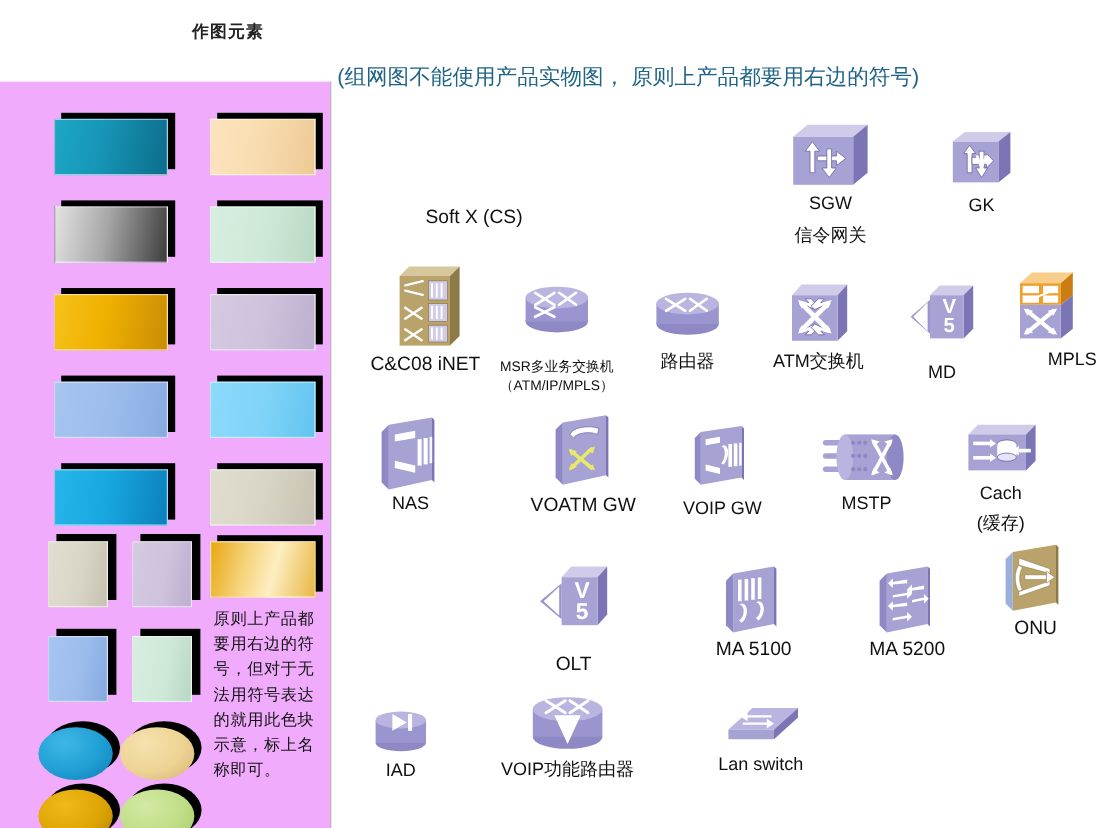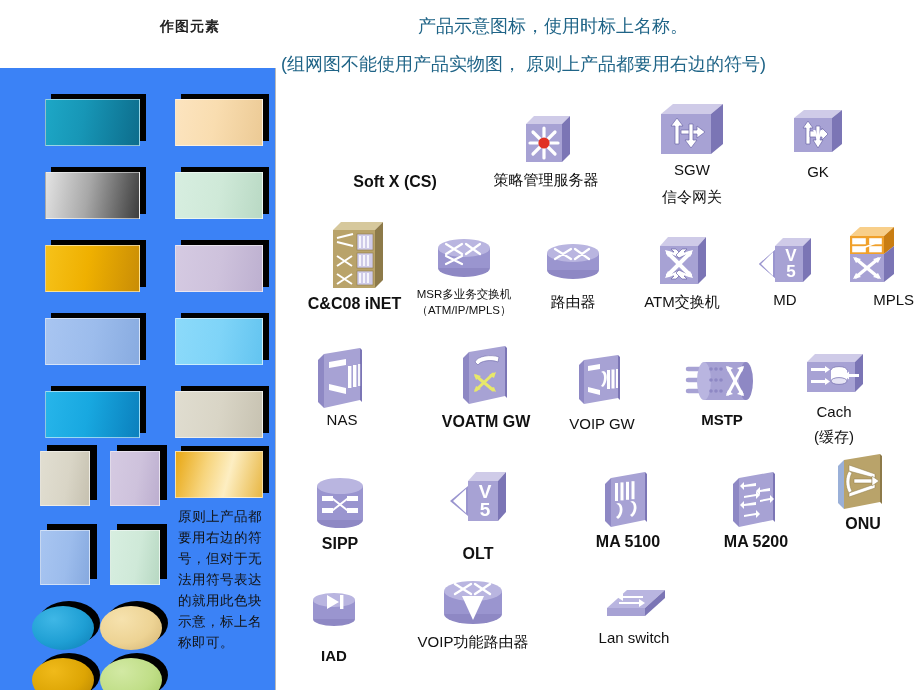--- a/index.html
+++ b/index.html
@@ -22,21 +22,21 @@
     font-size:18px;color:#1f6487;white-space:nowrap;
   }
   .hdr-line2{
     position:absolute;left:281px;top:52px;
     font-size:18px;color:#1f6487;white-space:nowrap;
   }
 
   
   .sidebar{
     position:absolute;left:0;top:68px;width:275px;height:622px;
-    background:#3b82f6;
+    background:#f0abfc;
     border-right:1px solid #b9b9b9;
   }
   .sb-note{
     position:absolute;left:178px;top:438px;width:92px;
     font-family:"DejaVu Serif","Liberation Serif",serif;
     font-size:13.5px;line-height:21px;color:#111;
     text-align:left;letter-spacing:0.5px;
   }
 
   
@@ -70,33 +70,32 @@
   .ell .face{
     position:absolute;left:0;top:0;width:100%;height:100%;
     border-radius:50%;
   }
 
   
   .cell{position:absolute;text-align:center;}
   .cell .lbl{
     font-size:15px;color:#111;line-height:19px;white-space:nowrap;
   }
-  .cell .lbl.b{font-weight:bold;font-size:16px;}
+  .cell .lbl.b{font-weight:normal;font-size:16px;}
   .cell .lbl.sm{font-size:11.5px;line-height:16px;}
   .cell .lbl.cn{font-size:15px;}
   .icn{position:relative;margin:0 auto;}
   svg{display:block;overflow:visible;}
 </style>
 </head>
 <body>
 
 <div class="page">
 
   <div class="hdr-left">作图元素</div>
-  <div class="hdr-line1">产品示意图标，使用时标上名称。</div>
   <div class="hdr-line2">(组网图不能使用产品实物图， 原则上产品都要用右边的符号)</div>
 
   <div class="sidebar">
 
     <div class="blk" style="left:45px;top:31px;width:95px;height:47px;">
       <div class="shadow"></div>
       <div class="face" style="background:linear-gradient(100deg,#1da7c6 0%,#1796b6 40%,#0d6d8c 100%);"></div>
     </div>
     <div class="blk" style="left:175px;top:31px;width:88px;height:47px;">
       <div class="shadow"></div>
@@ -180,37 +179,20 @@
     </div>
 
     <div class="sb-note">原则上产品都要用右边的符号，但对于无法用符号表达的就用此色块示意，标上名称即可。</div>
   </div>
 
   <div class="cell" style="left:305px;top:110px;width:180px;">
     <div class="icn" style="width:60px;height:62px;"></div>
     <div class="lbl b">Soft X (CS)</div>
   </div>
 
-  <div class="cell" style="left:470px;top:108px;width:152px;">
-    <div class="icn" style="width:60px;height:62px;">
-      <svg width="60" height="62" viewBox="0 0 60 62">
-        <polygon points="10,16 46,16 54,8 18,8" fill="#cfcbe8"></polygon>
-        <polygon points="46,16 54,8 54,46 46,54" fill="#7b75b5"></polygon>
-        <rect x="10" y="16" width="36" height="38" fill="#a7a2d4"></rect>
-        <g stroke="#ffffff" stroke-width="3.2" stroke-linecap="round">
-          <line x1="28" y1="20" x2="28" y2="50"></line>
-          <line x1="14" y1="35" x2="42" y2="35"></line>
-          <line x1="17" y1="24" x2="39" y2="46"></line>
-          <line x1="39" y1="24" x2="17" y2="46"></line>
-        </g>
-        <circle cx="28" cy="35" r="5.6" fill="#e03124"></circle>
-      </svg>
-    </div>
-    <div class="lbl cn">策略管理服务器</div>
-  </div>
 
   <div class="cell" style="left:632px;top:100px;width:120px;">
     <div class="icn" style="width:74px;height:60px;">
       <svg width="74" height="60" viewBox="0 0 74 60">
         <polygon points="6,14 56,14 68,4 18,4" fill="#cfcbe8"></polygon>
         <polygon points="56,14 68,4 68,44 56,54" fill="#7b75b5"></polygon>
         <rect x="6" y="14" width="50" height="40" fill="#a7a2d4"></rect>
         <g fill="#ffffff" stroke="#6b66a8" stroke-width="0.7">
           <path d="M20 44 L20 26 L16 26 L22 18 L28 26 L24 26 L24 44 Z"></path>
           <path d="M26 30 L42 30 L42 26 L50 32 L42 38 L42 34 L26 34 Z"></path>
@@ -278,21 +260,21 @@
         <ellipse cx="32" cy="34" rx="26" ry="9" fill="#8e88c4"></ellipse>
         <rect x="6" y="14" width="52" height="20" fill="#9a95cf"></rect>
         <ellipse cx="32" cy="14" rx="26" ry="9" fill="#b9b5e0"></ellipse>
         <g stroke="#ffffff" stroke-width="2.2" fill="#ffffff">
           <path d="M14 20 L30 10 M30 20 L14 10" stroke-linecap="round"></path>
           <path d="M34 10 L48 20 M48 10 L34 20" stroke-linecap="round"></path>
           <path d="M14 30 L30 22 M30 30 L14 22" stroke-linecap="round"></path>
         </g>
       </svg>
     </div>
-    <div class="lbl sm" style="margin-top:4px;">MSR多业务交换机</div>
+    <div class="lbl sm" style="margin-top:16px;">MSR多业务交换机</div>
     <div class="lbl sm">（ATM/IP/MPLS）</div>
   </div>
 
   <div class="cell" style="left:628px;top:232px;width:108px;">
     <div class="icn" style="width:60px;height:58px;">
       <svg width="60" height="58" viewBox="0 0 60 58">
         <polygon points="8,14 46,14 54,5 16,5" fill="#cfcbe8"></polygon>
         <polygon points="46,14 54,5 54,44 46,52" fill="#7b75b5"></polygon>
         <rect x="8" y="14" width="38" height="38" fill="#a7a2d4"></rect>
         <g fill="#ffffff" stroke="#6b66a8" stroke-width="0.7">
@@ -338,21 +320,21 @@
         <polygon points="22,12 50,12 58,4 30,4" fill="#cfcbe8"></polygon>
         <polygon points="50,12 58,4 58,40 50,48" fill="#7b75b5"></polygon>
         <rect x="22" y="12" width="28" height="36" fill="#a7a2d4"></rect>
         <polygon points="22,16 22,44 6,30" fill="#a7a2d4"></polygon>
         <polygon points="22,16 22,44 6,30" fill="#9a95cf"></polygon>
         <polygon points="20,18 20,42 8,30" fill="#ffffff"></polygon>
         <text x="38" y="27" font-family="Liberation Sans, sans-serif" font-size="17" font-weight="bold" fill="#ffffff" text-anchor="middle">V</text>
         <text x="38" y="43" font-family="Liberation Sans, sans-serif" font-size="17" font-weight="bold" fill="#ffffff" text-anchor="middle">5</text>
       </svg>
     </div>
-    <div class="lbl" style="margin-top:0;">MD</div>
+    <div class="lbl" style="margin-top:11px;">MD</div>
   </div>
 
   <div class="cell" style="left:828px;top:222px;width:86px;text-align:right;">
     <div class="icn" style="width:62px;height:68px;">
       <svg width="62" height="68" viewBox="0 0 62 68">
 
         <polygon points="10,14 44,14 54,5 20,5" fill="#f8cf8a"></polygon>
         <polygon points="44,14 54,5 54,24 44,32" fill="#c97d12"></polygon>
         <rect x="10" y="14" width="34" height="18" fill="#f0a02a"></rect>
         <g stroke="#ffffff" stroke-width="1.6" fill="#ffffff">
@@ -466,21 +448,21 @@
           <line x1="56" y1="12" x2="42" y2="38"></line>
         </g>
         <g fill="#ffffff">
           <polygon points="40,10 47,12 42,16"></polygon>
           <polygon points="58,10 51,12 56,16"></polygon>
           <polygon points="40,40 47,38 42,34"></polygon>
           <polygon points="58,40 51,38 56,34"></polygon>
         </g>
       </svg>
     </div>
-    <div class="lbl" style="margin-top:2px;font-weight:bold;">MSTP</div>
+    <div class="lbl" style="margin-top:2px;">MSTP</div>
   </div>
 
   <div class="cell" style="left:788px;top:350px;width:92px;">
     <div class="icn" style="width:70px;height:50px;">
       <svg width="70" height="50" viewBox="0 0 70 50">
         <polygon points="8,12 56,12 64,4 16,4" fill="#cfcbe8"></polygon>
         <polygon points="56,12 64,4 64,34 56,42" fill="#7b75b5"></polygon>
         <rect x="8" y="12" width="48" height="30" fill="#a7a2d4"></rect>
         <g fill="#ffffff">
           <polygon points="12,18 26,18 26,21 12,21"></polygon>
@@ -494,40 +476,20 @@
         <g fill="#ffffff">
           <rect x="50" y="24" width="10" height="3"></rect>
           <polygon points="50,21.5 45,25.5 50,29.5"></polygon>
         </g>
       </svg>
     </div>
     <div class="lbl" style="margin-top:2px;">Cach</div>
     <div class="lbl cn" style="margin-top:6px;">(缓存)</div>
   </div>
 
-  <div class="cell" style="left:296px;top:474px;width:88px;">
-    <div class="icn" style="width:58px;height:58px;">
-      <svg width="58" height="58" viewBox="0 0 58 58">
-        <ellipse cx="29" cy="46" rx="23" ry="8" fill="#8e88c4"></ellipse>
-        <rect x="6" y="12" width="46" height="34" fill="#9a95cf"></rect>
-        <ellipse cx="29" cy="12" rx="23" ry="8" fill="#b9b5e0"></ellipse>
-        <g fill="#ffffff">
-          <rect x="11" y="22" width="11" height="5"></rect>
-          <rect x="36" y="22" width="11" height="5"></rect>
-          <rect x="11" y="34" width="11" height="5"></rect>
-          <rect x="36" y="34" width="11" height="5"></rect>
-        </g>
-        <g stroke="#ffffff" stroke-width="2" stroke-linecap="round">
-          <line x1="22" y1="25" x2="36" y2="36"></line>
-          <line x1="36" y1="25" x2="22" y2="36"></line>
-        </g>
-      </svg>
-    </div>
-    <div class="lbl b" style="margin-top:2px;">SIPP</div>
-  </div>
 
   <div class="cell" style="left:430px;top:468px;width:96px;">
     <div class="icn" style="width:72px;height:64px;">
       <svg width="72" height="64" viewBox="0 0 72 64">
         <polygon points="26,13 56,13 64,4 34,4" fill="#cfcbe8"></polygon>
         <polygon points="56,13 64,4 64,44 56,53" fill="#7b75b5"></polygon>
         <rect x="26" y="13" width="30" height="40" fill="#a7a2d4"></rect>
         <polygon points="26,18 26,48 8,33" fill="#9a95cf"></polygon>
         <polygon points="24,21 24,45 11,33" fill="#ffffff"></polygon>
         <text x="43" y="30" font-family="Liberation Sans, sans-serif" font-size="19" font-weight="bold" fill="#ffffff" text-anchor="middle">V</text>
@@ -598,21 +560,21 @@
       <svg width="52" height="44" viewBox="0 0 52 44">
         <ellipse cx="26" cy="31" rx="21" ry="7" fill="#8e88c4"></ellipse>
         <rect x="5" y="12" width="42" height="19" fill="#9a95cf"></rect>
         <ellipse cx="26" cy="12" rx="21" ry="7" fill="#b9b5e0"></ellipse>
         <g fill="#ffffff">
           <polygon points="19,7 31,14 19,21"></polygon>
           <rect x="32" y="7" width="3.4" height="14"></rect>
         </g>
       </svg>
     </div>
-    <div class="lbl" style="margin-top:14px;font-weight:bold;">IAD</div>
+    <div class="lbl" style="margin-top:1px;">IAD</div>
   </div>
 
   <div class="cell" style="left:570px;top:586px;width:128px;">
     <div class="icn" style="width:70px;height:40px;">
       <svg width="70" height="40" viewBox="0 0 70 40">
         <polygon points="8,22 28,4 66,4 46,22" fill="#b9b5e0"></polygon>
         <polygon points="8,22 46,22 46,30 8,30" fill="#a7a2d4"></polygon>
         <polygon points="46,22 66,4 66,12 46,30" fill="#7b75b5"></polygon>
         <g fill="#ffffff">
           <polygon points="20,16 40,16 40,13 46,17 40,21 40,18 20,18"></polygon>

